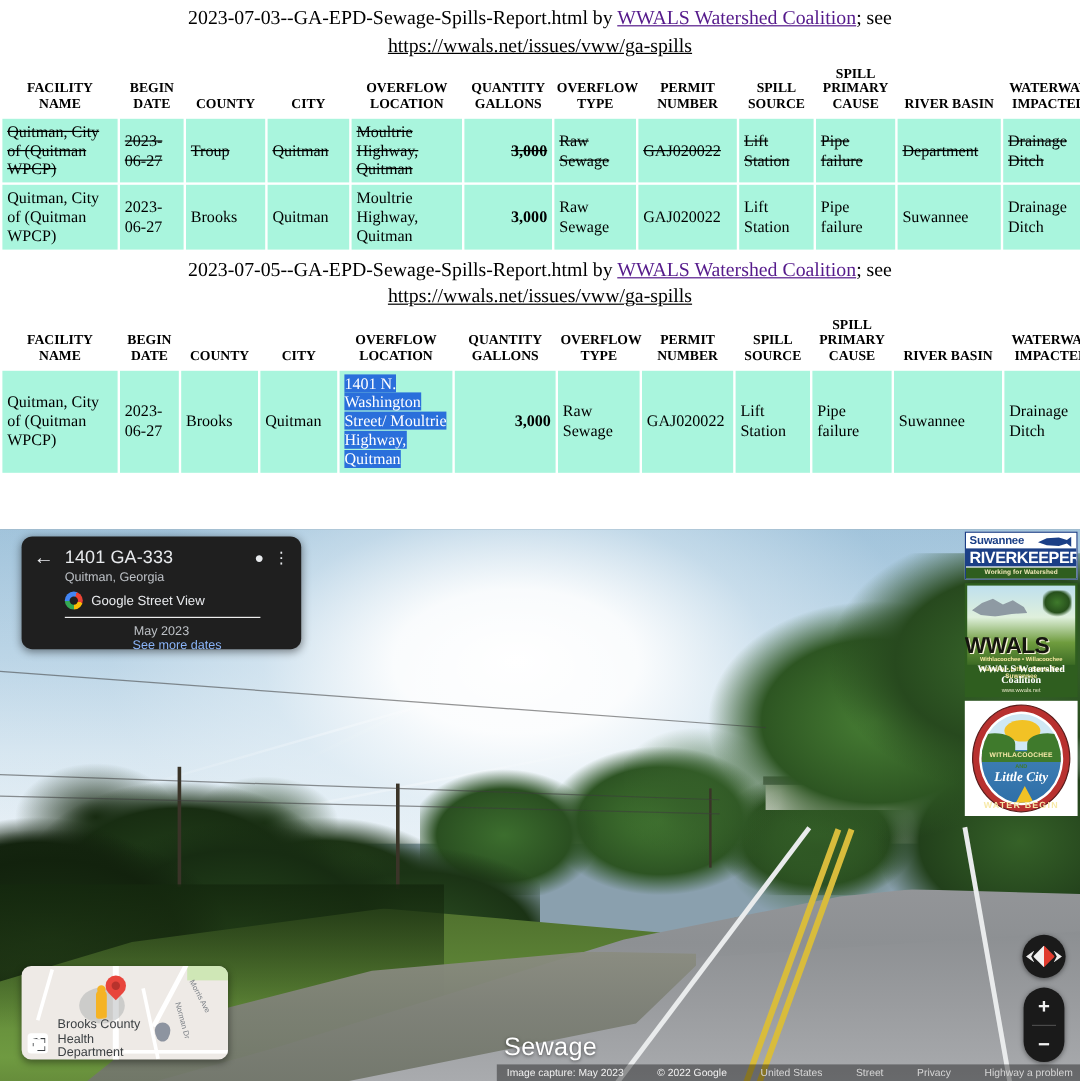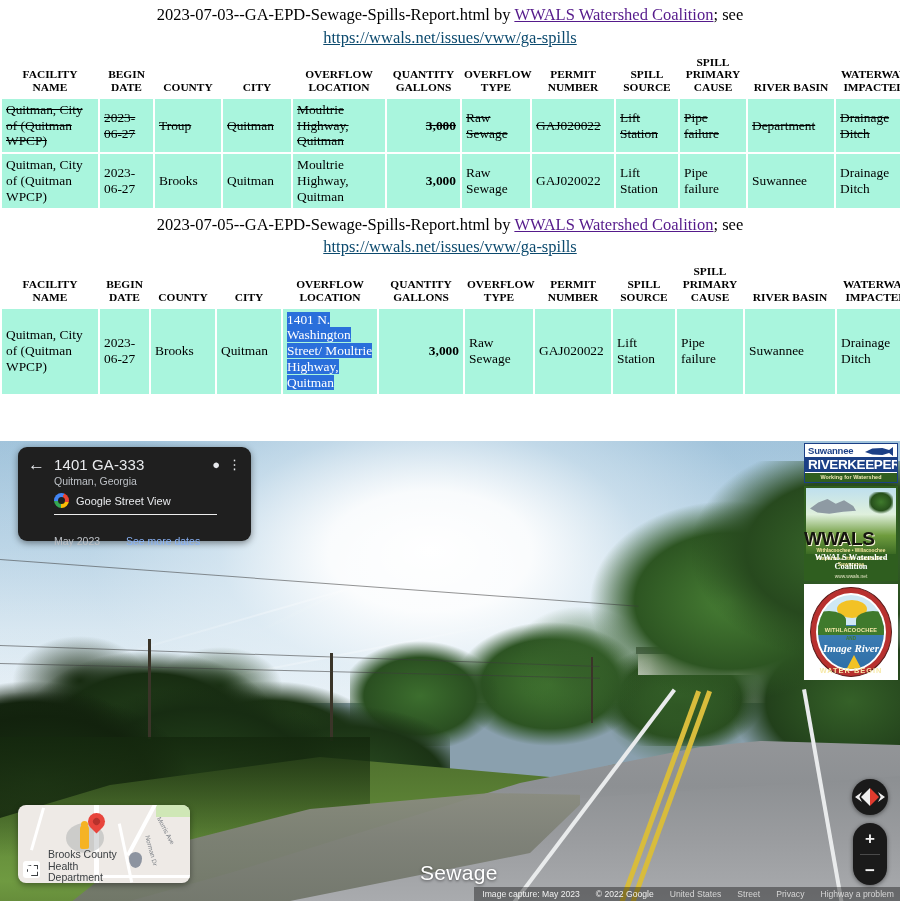--- a/index.html
+++ b/index.html
@@ -15,21 +15,21 @@
 
   
   .report-title {
     text-align: center;
     font-size: 16.5px;
     line-height: 1.38;
     color: #000;
     padding: 4px 0 2px 0;
   }
   .report-title a { color: #551a8b; text-decoration: underline; }
-  .report-title a.url { color: #0c4a6e; }
+  .report-title a.url { color: #000000; }
 
   
   table.spills {
     width: 900px;
     border-collapse: separate;
     border-spacing: 2px 2px;
     table-layout: fixed;
     font-size: 13.2px;
   }
   table.spills th {
@@ -211,21 +211,21 @@
     background:
       conic-gradient(from 20deg, #ea4335 0deg 85deg, #fbbc05 85deg 160deg, #34a853 160deg 245deg, #4285f4 245deg 360deg);
     position: relative;
   }
   #sv-card .glogo:after {
     content: ""; position: absolute; left: 3.6px; top: 3.6px;
     width: 7.8px; height: 7.8px; border-radius: 50%; background: #1f1f1f;
   }
   #sv-card .srctext { font-size: 11px; color: #e8eaed; }
   #sv-card .divider { height: 1px; background: #ffffff; margin: 6px 0 0 26px; width: 163px; opacity: .92; }
-  #sv-card .dates { display: flex; align-items: center; margin: 20px 0 0 26px; }
+  #sv-card .dates { display: flex; align-items: center; margin: 5px 0 0 26px; flex-direction: column; }
   #sv-card .date { font-size: 10.5px; color: #bdc1c6; width: 72px; }
   #sv-card .more { font-size: 10.5px; color: #8ab4f8; }
 
   
   #logos { position: absolute; right: 0px; top: 2px; width: 96px; }
   .logo-box { width: 94px; margin-bottom: 3px; }
   
   #logo-srk {
     height: 40px; background: #ffffff; border: 1px solid #1b3f86;
     position: relative; overflow: hidden;
@@ -441,21 +441,21 @@
   
   #gwatermark {
     position: absolute; left: 420px; bottom: 16px;
     font-family: "Liberation Sans", sans-serif;
     font-size: 21px; color: #ffffff; font-weight: 400;
     letter-spacing: .3px;
     text-shadow: 0 1px 3px rgba(0,0,0,.55);
   }
   #attrib {
     position: absolute; right: 0; bottom: 0; height: 14px;
-    display: flex; align-items: center; gap: 16px;
+    display: flex; align-items: center; gap: 28px;
     padding: 0 6px 0 8px;
     background: rgba(0,0,0,.38);
     font-family: "Liberation Sans", sans-serif;
     font-size: 8.6px; color: #f1f1f1;
     white-space: nowrap;
   }
   #attrib .dim { color: #d6d6d6; }
 </style>
 </head>
 <body>
@@ -663,21 +663,21 @@
 
       <div class="logo-box" id="logo-wt">
         <div class="ring"></div>
         <div class="inner">
           <div class="sun"></div>
           <div class="hillL"></div>
           <div class="hillR"></div>
           <div class="band"></div>
           <div class="wname">WITHLACOOCHEE</div>
           <div class="wand">AND</div>
-          <div class="wlittle">Image River</div>
+          <div class="wlittle">Little City</div>
           <div class="boat"></div>
         </div>
         <div class="wtrail">WATER BEGIN</div>
       </div>
     </div>
 
     <div id="minimap">
       <div class="mgreen" style="left:138px; top:0px; width:34px; height:12px;"></div>
       <div class="mroad" style="left:76px; top:0px; width:5px; height:78px;"></div>
       <div class="mroad" style="left:122px; top:-6px; width:4px; height:60px; transform:rotate(28deg);"></div>

